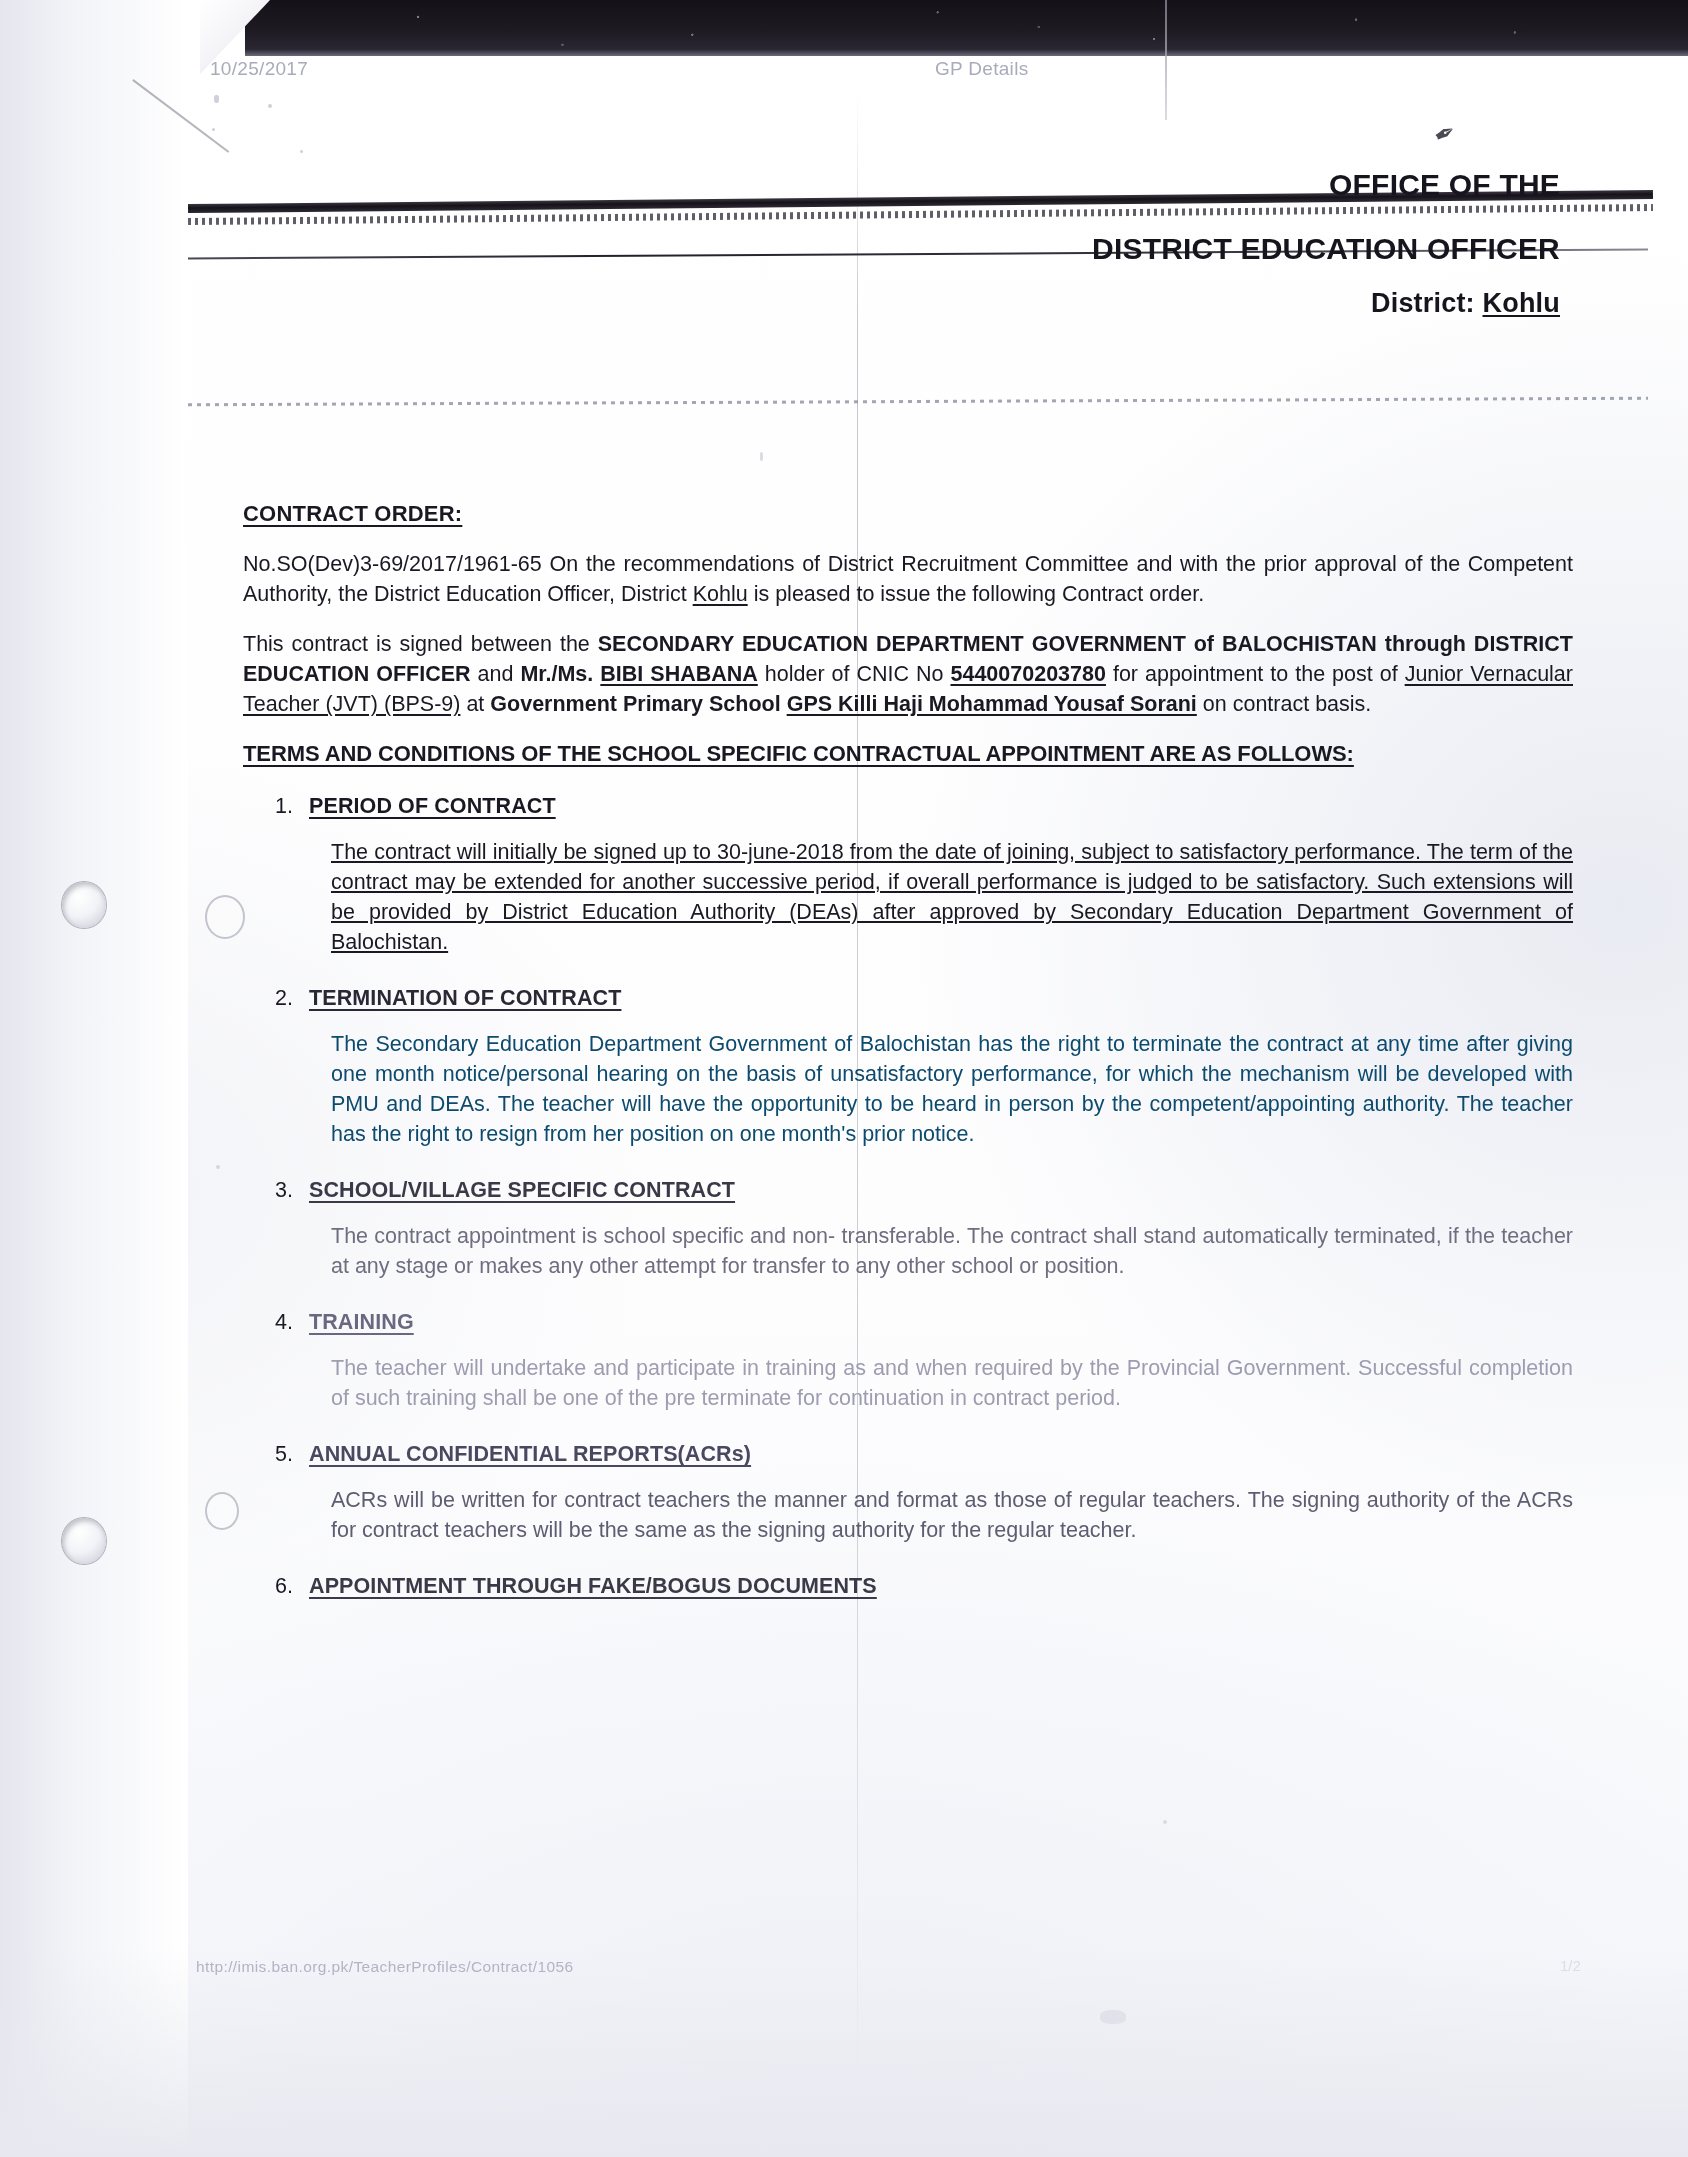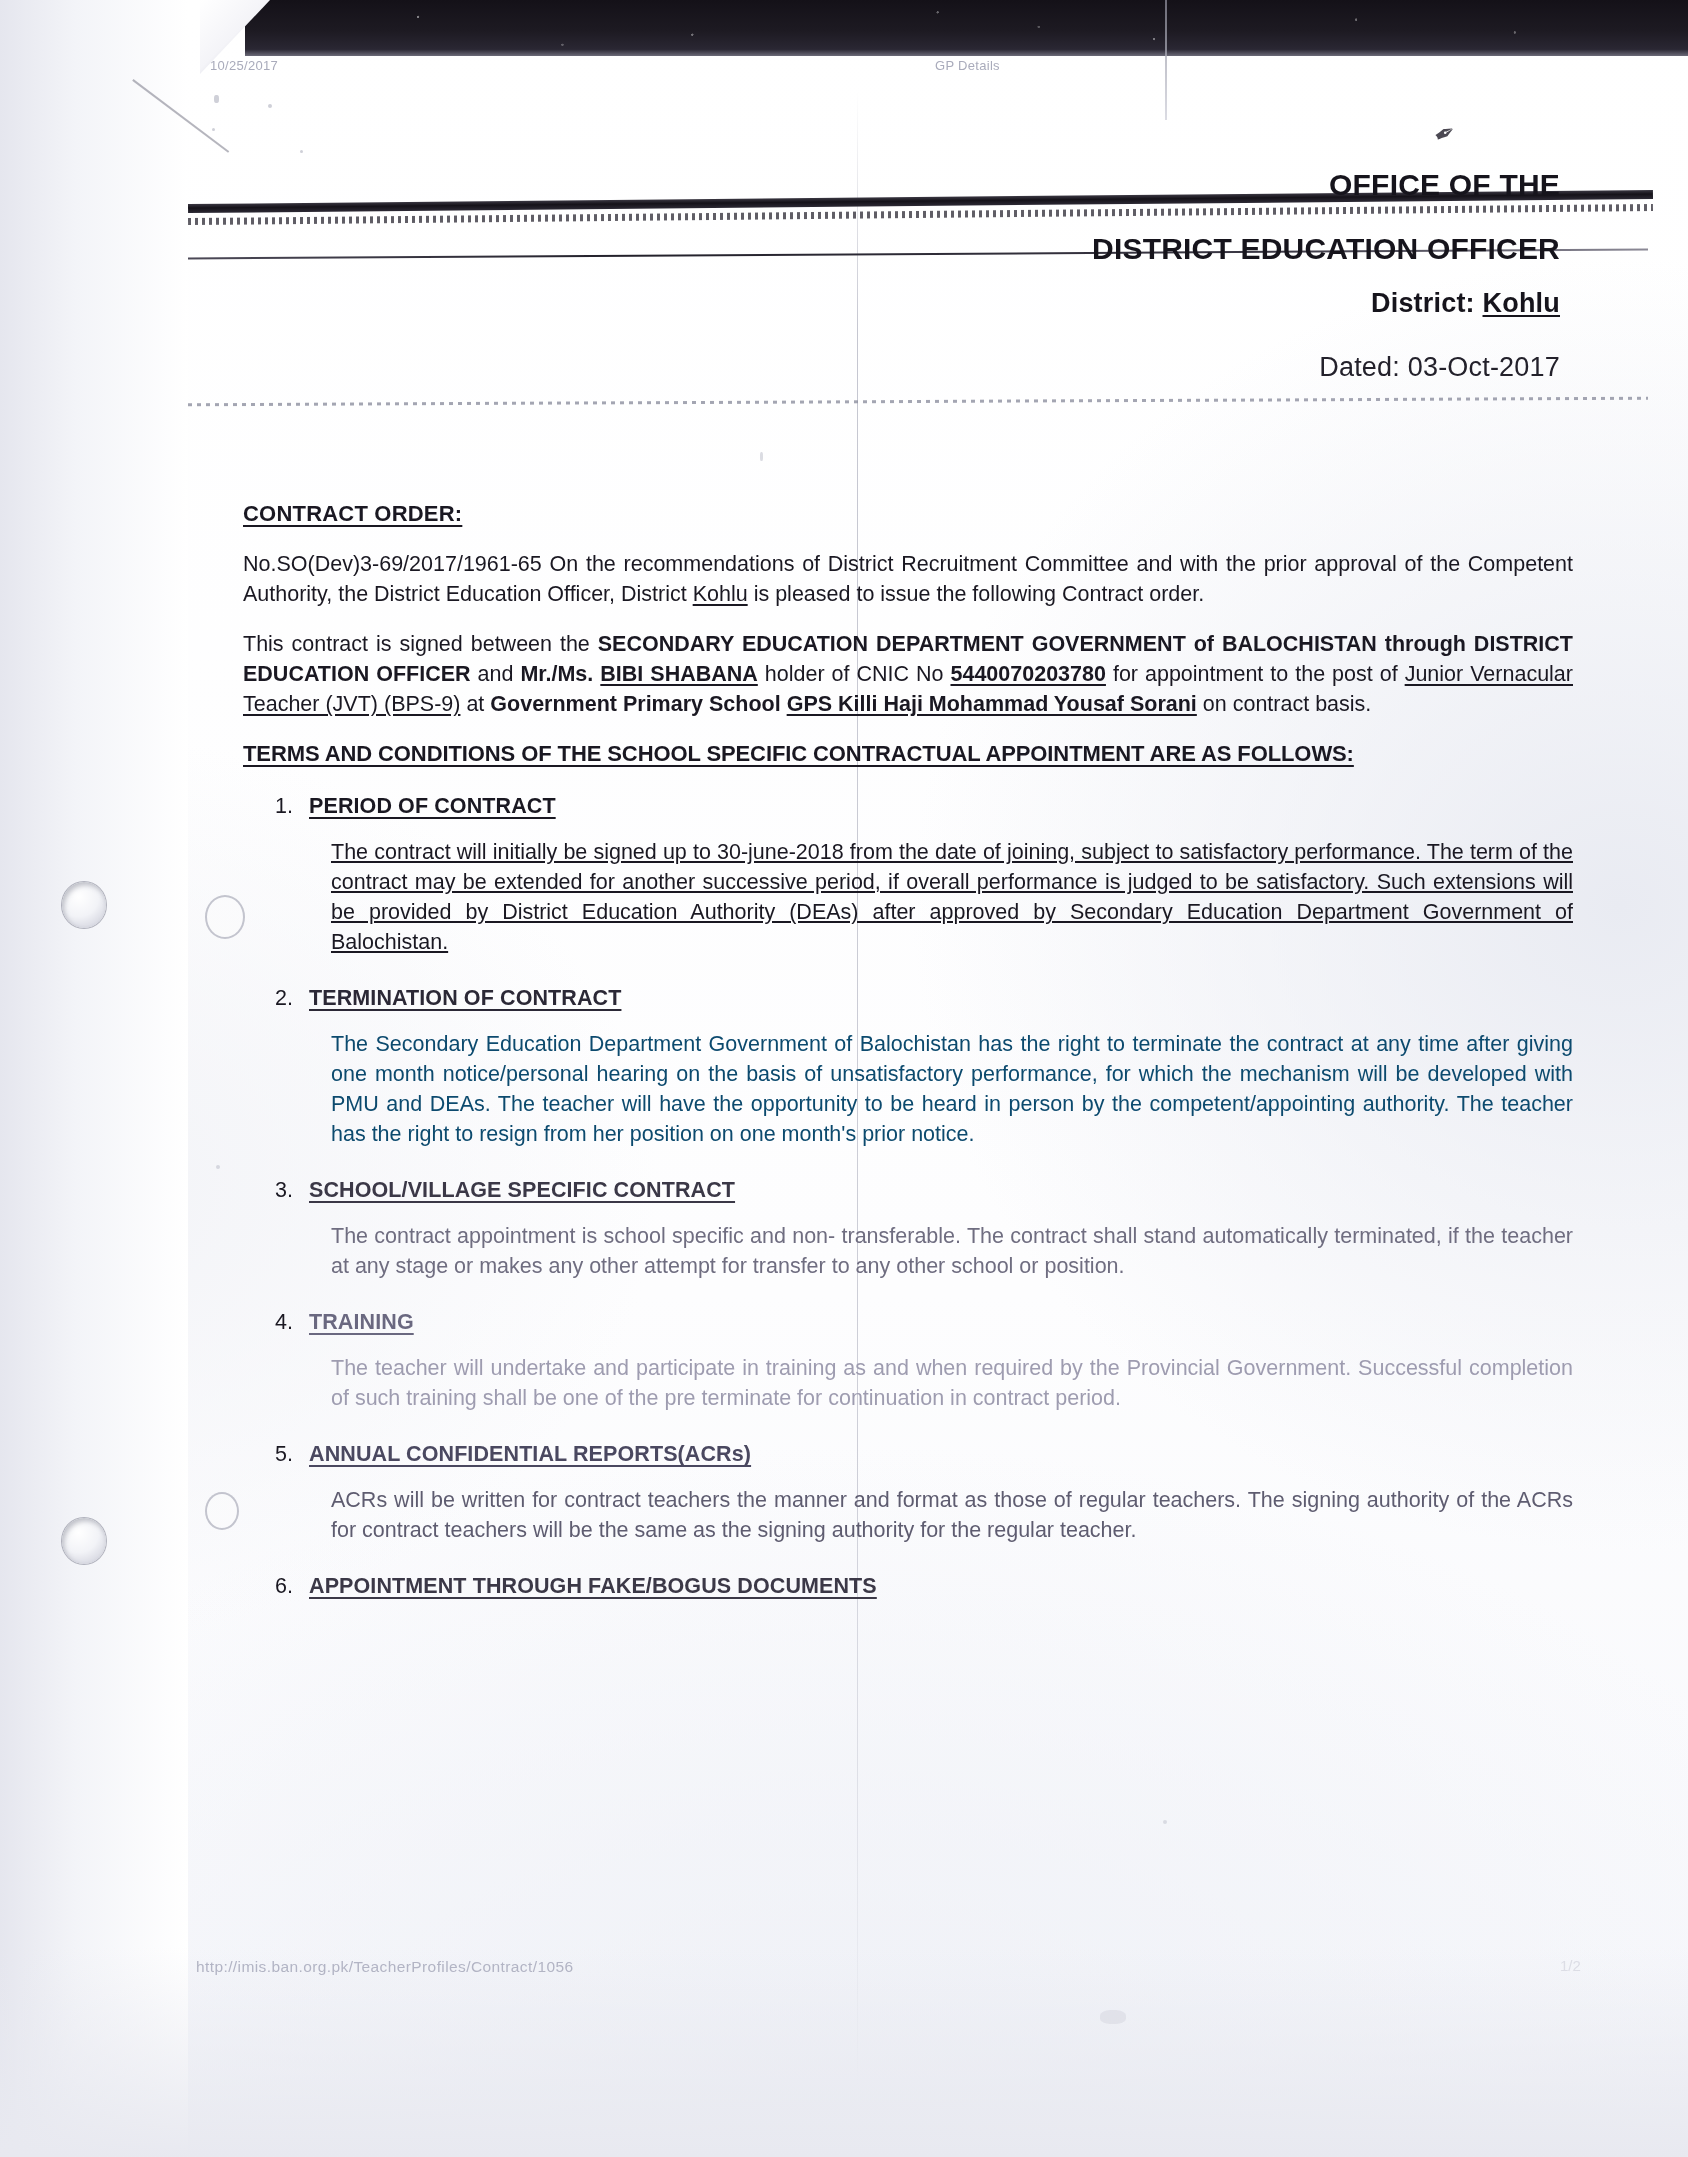--- a/index.html
+++ b/index.html
@@ -58,21 +58,21 @@
     background:linear-gradient(90deg,#e5e6ee 0%,#f3f4f8 40%,#ffffff 100%);
   }
   .bottom-shade{
     position:absolute;left:0;bottom:0;width:1688px;height:210px;
     background:linear-gradient(0deg,#e8e9f0 0%,rgba(255,255,255,0) 100%);
   }
 
   
   .print-header{
     position:absolute;top:58px;left:0;width:1688px;height:26px;
-    color:#a9abbb;font-size:13px;letter-spacing:.3px;
+    color:#a9abbb;font-size:19px;letter-spacing:.3px;
   }
   .ph-left{position:absolute;left:210px;top:0;}
   .ph-right{position:absolute;left:935px;top:0;}
 
   
   .speck{position:absolute;background:#a7a9b8;border-radius:50%;opacity:.55;}
 
   
   .punch{
     position:absolute;border-radius:50%;
@@ -230,24 +230,20 @@
   <div class="bar-dotted"></div>
   <div class="rule-thin"></div>
   <div class="rule-dots"></div>
 
   <div class="hdr hdr-office">OFFICE OF THE</div>
   <div class="hdr hdr-deo">DISTRICT EDUCATION OFFICER</div>
   <div class="hdr hdr-district">
     <span>District:</span>
     <span class="u">Kohlu</span>
   </div>
-  <div class="hdr hdr-dated">
-    <span>Dated:</span>
-    <span>03-Oct-2017</span>
-  </div>
 
   <div class="body">
 
     <p class="section-title">CONTRACT ORDER:</p>
 
     <p>
       <span>No.SO(Dev)3-69/2017/1961-65</span><span> On the recommendations of District Recruitment Committee and with the prior approval of the Competent Authority, the District Education Officer, District </span><span class="u">Kohlu</span><span> is pleased to issue the following Contract order.</span>
     </p>
 
     <p>

